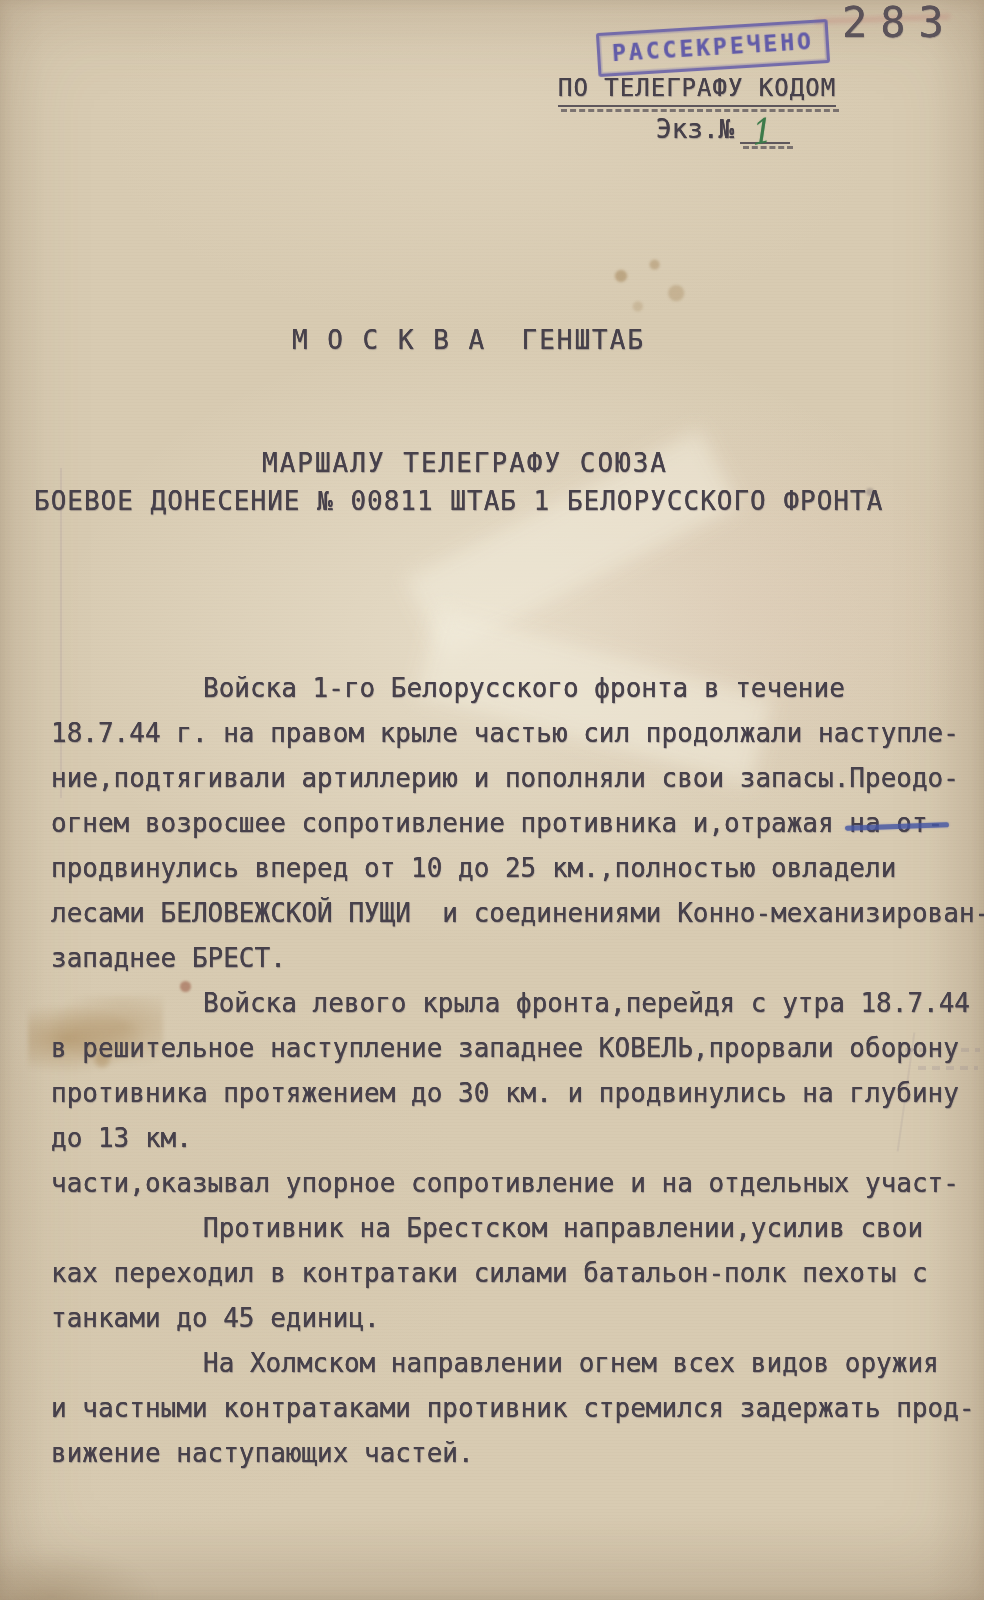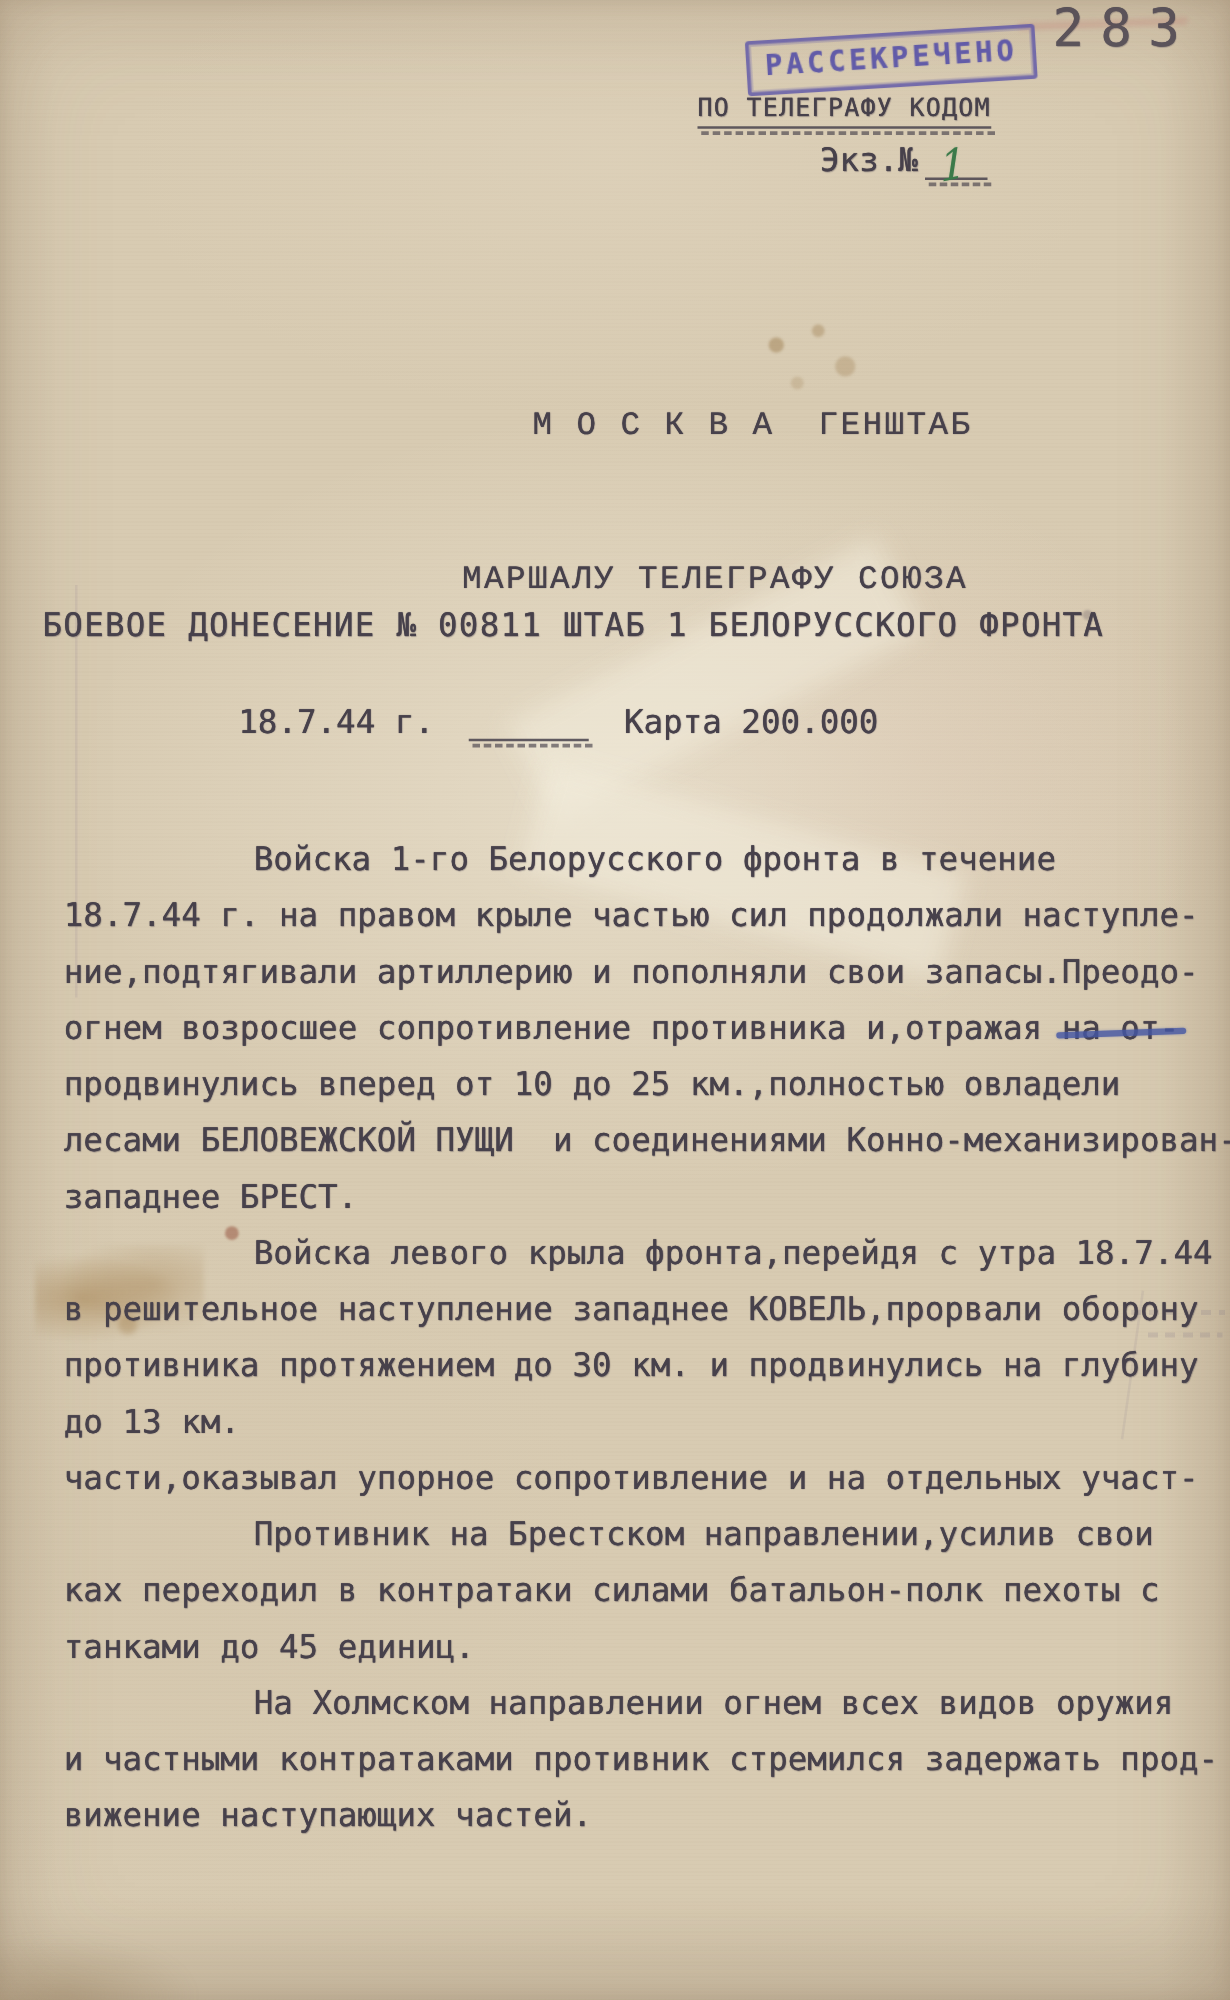--- a/index.html
+++ b/index.html
@@ -39,40 +39,39 @@
     border:3px solid rgba(90,84,168,.85);
     box-shadow: inset 0 0 0 1.5px rgba(90,84,168,.30), 0 0 1px rgba(90,84,168,.3);
     border-radius:3px;
     padding:5px 12px 7px 12px;
     color:#5a54a8;
     font-weight:bold; font-size:23px; letter-spacing:3px;
     text-shadow:0 0 1px rgba(90,84,168,.6);
     opacity:.93; filter:blur(.3px);
   }
   .telegraph{
-    position:absolute; left:558px; top:74px; font-size:20px; letter-spacing:1px;
+    position:absolute; left:558px; top:74px; font-size:24px; letter-spacing:1px;
   }
   .u2{ position:relative; border-bottom:2px solid rgba(72,66,76,.85); padding-bottom:3px; }
   .u2::after{
     content:""; position:absolute; left:3px; right:-3px; bottom:-7px;
     border-bottom:3px dashed rgba(72,66,76,.65);
   }
   .ekz{ position:absolute; left:656px; top:114px; font-size:26px; }
   .ekz-blank{ display:inline-block; width:50px; height:24px; vertical-align:bottom; margin-left:6px; }
   .ekz-num{
     display:inline-block; font-family:"DejaVu Serif",serif; font-style:italic;
     color:#3c7a4a; font-size:33px; transform:rotate(-12deg) skewX(-10deg);
     position:relative; top:-3px; left:12px; text-shadow:0 0 1px rgba(60,122,74,.5);
   }
   
   .address{
     position:absolute; left:250px; top:238px; width:620px;
-    text-align:center; font-size:26px; line-height:41px; letter-spacing:2px;
+    text-align:left; font-size:26px; line-height:41px; letter-spacing:2px;
     white-space:pre;
-    font-family:Liberation Mono, monospace;
   }
   .address .a1{ transform:translateX(42px); }
   .address .a3{ transform:translateX(12px); }
   .address .a4{ transform:translateX(40px); padding-top:1px; }
   
   .title1{ position:absolute; left:34px; top:486px; font-size:26px; letter-spacing:1px; white-space:pre; }
   .title2{ position:absolute; left:128px; top:533px; font-size:26px; white-space:pre; }
   .date-blank{ display:inline-block; width:96px; height:22px; vertical-align:bottom; margin:0 28px; }
   
   .bodytext{
@@ -161,23 +160,20 @@
   <div class="ekz typed">
     <span>Экз.№</span><span class="ekz-blank u2"><span class="ekz-num">1</span></span>
   </div>
 
   <div class="address typed">
     <div class="a1">М О С К В А  ГЕНШТАБ</div>
     <div class="a3">МАРШАЛУ ТЕЛЕГРАФУ СОЮЗА</div>
   </div>
 
   <div class="title1 typed">БОЕВОЕ ДОНЕСЕНИЕ № 00811 ШТАБ 1 БЕЛОРУССКОГО ФРОНТА</div>
-  <div class="title2 typed">
-    <span>18.7.44 г.</span><span class="date-blank u2"></span><span>Карта 200.000</span>
-  </div>
 
   <div class="bodytext typed">
 
     <div class="ln ind">Войска 1-го Белорусского фронта в течение</div>
     <div class="ln">18.7.44 г. на правом крыле частью сил продолжали наступле-</div>
     <div class="ln">ние,подтягивали артиллерию и пополняли свои запасы.Преодо-</div>
     <div class="ln"><span>огнем возросшее сопротивление противника и,отражая </span><span class="strike"><span>на от-</span></span></div>
     <div class="ln">продвинулись вперед от 10 до 25 км.,полностью овладели</div>
     <div class="ln">лесами БЕЛОВЕЖСКОЙ ПУЩИ  и соединениями Конно-механизирован-</div>
     <div class="ln">западнее БРЕСТ.</div>

